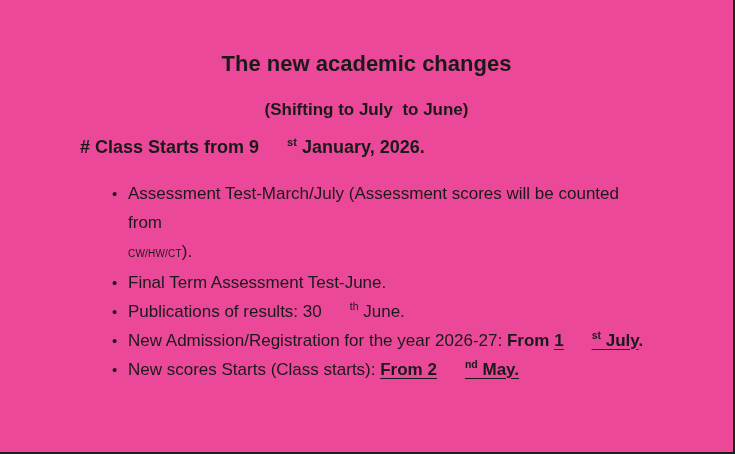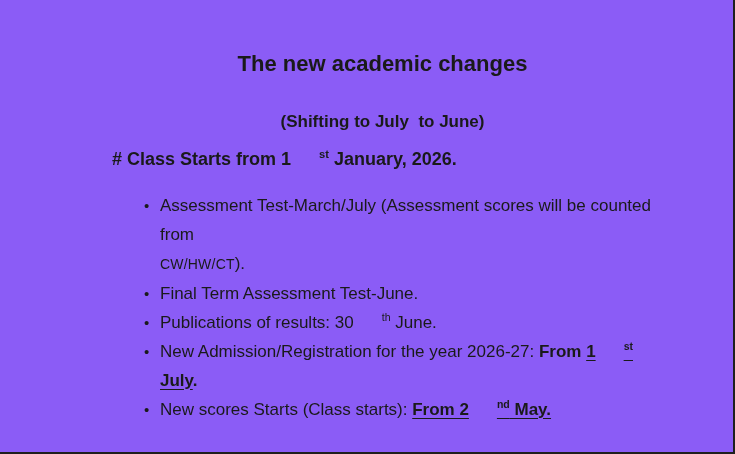--- a/index.html
+++ b/index.html
@@ -1,38 +1,37 @@
 <!DOCTYPE html>
 <html><head>
 <meta charset="utf-8">
 <style>
   html, body { margin: 0; padding: 0; background: #fff; }
   .page {
     position: relative;
     width: 735px;
     height: 454px;
     box-sizing: border-box;
-    background: #8b5cf6;
+    background: #ec4899;
     border-right: 2px solid #1f1f1f;
     border-bottom: 2px solid #1f1f1f;
     font-family: "Liberation Sans", "DejaVu Sans", sans-serif;
     color: #1a1a1a;
     overflow: hidden;
-    padding-left: 32px;
   }
   .title {
     margin: 0;
     padding-top: 51px;
     text-align: center;
     font-size: 22px;
     line-height: 26px;
     font-weight: bold;
   }
   .subtitle {
-    margin: 34px 0 0 0;
+    margin: 22px 0 0 0;
     text-align: center;
     font-size: 17px;
     line-height: 21px;
     font-weight: bold;
     white-space: pre-wrap;
   }
   .year {
     margin: 20px 0 0 0;
     text-align: center;
     font-size: 17px;
@@ -62,29 +61,29 @@
     flex: 0 0 16px;
     width: 16px;
     font-size: 15px;
     line-height: 29px;
   }
   .bullet-text { flex: 1 1 auto; }
   .b   { font-weight: bold; }
   .u   { text-decoration: underline; text-underline-offset: 3px; text-align: center; }
   .sup { font-size: 62%; vertical-align: super; line-height: 0; margin-left: 28px; }
   .small { font-size: 17px; }
-  .tiny  { font-size: 14px; letter-spacing: 0.2px; margin-top: 47px; }
+  .tiny  { font-size: 10px; letter-spacing: 0.2px; margin-top: 47px; }
 </style>
 </head>
 <body>
 
 <div class="page">
   <h1 class="title">The new academic changes</h1>
   <h2 class="subtitle">(Shifting to July  to June)</h2>
-  <p class="class-start"><span># Class Starts from 1</span><span class="sup">st</span><span> January, 2026.</span></p>
+  <p class="class-start"><span># Class Starts from 9</span><span class="sup">st</span><span> January, 2026.</span></p>
   <ul class="bullets" id="bullet-list">
   <li class="bullet">
     <span class="marker">•</span>
     <span class="bullet-text"><span>Assessment Test-March/July (</span><span class="small">Assessment scores will be counted from</span><br><span class="tiny">CW/HW/CT</span><span>).</span></span>
   </li>
 
   <li class="bullet">
     <span class="marker">•</span>
     <span class="bullet-text"><span>Final Term Assessment Test-June.</span></span>
   </li>

